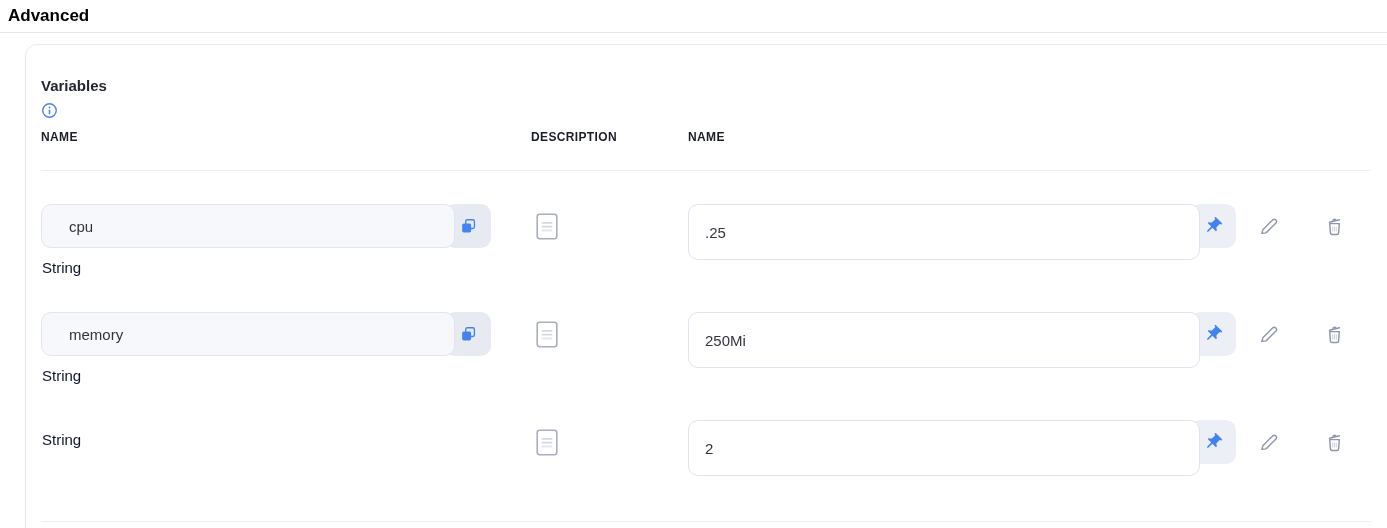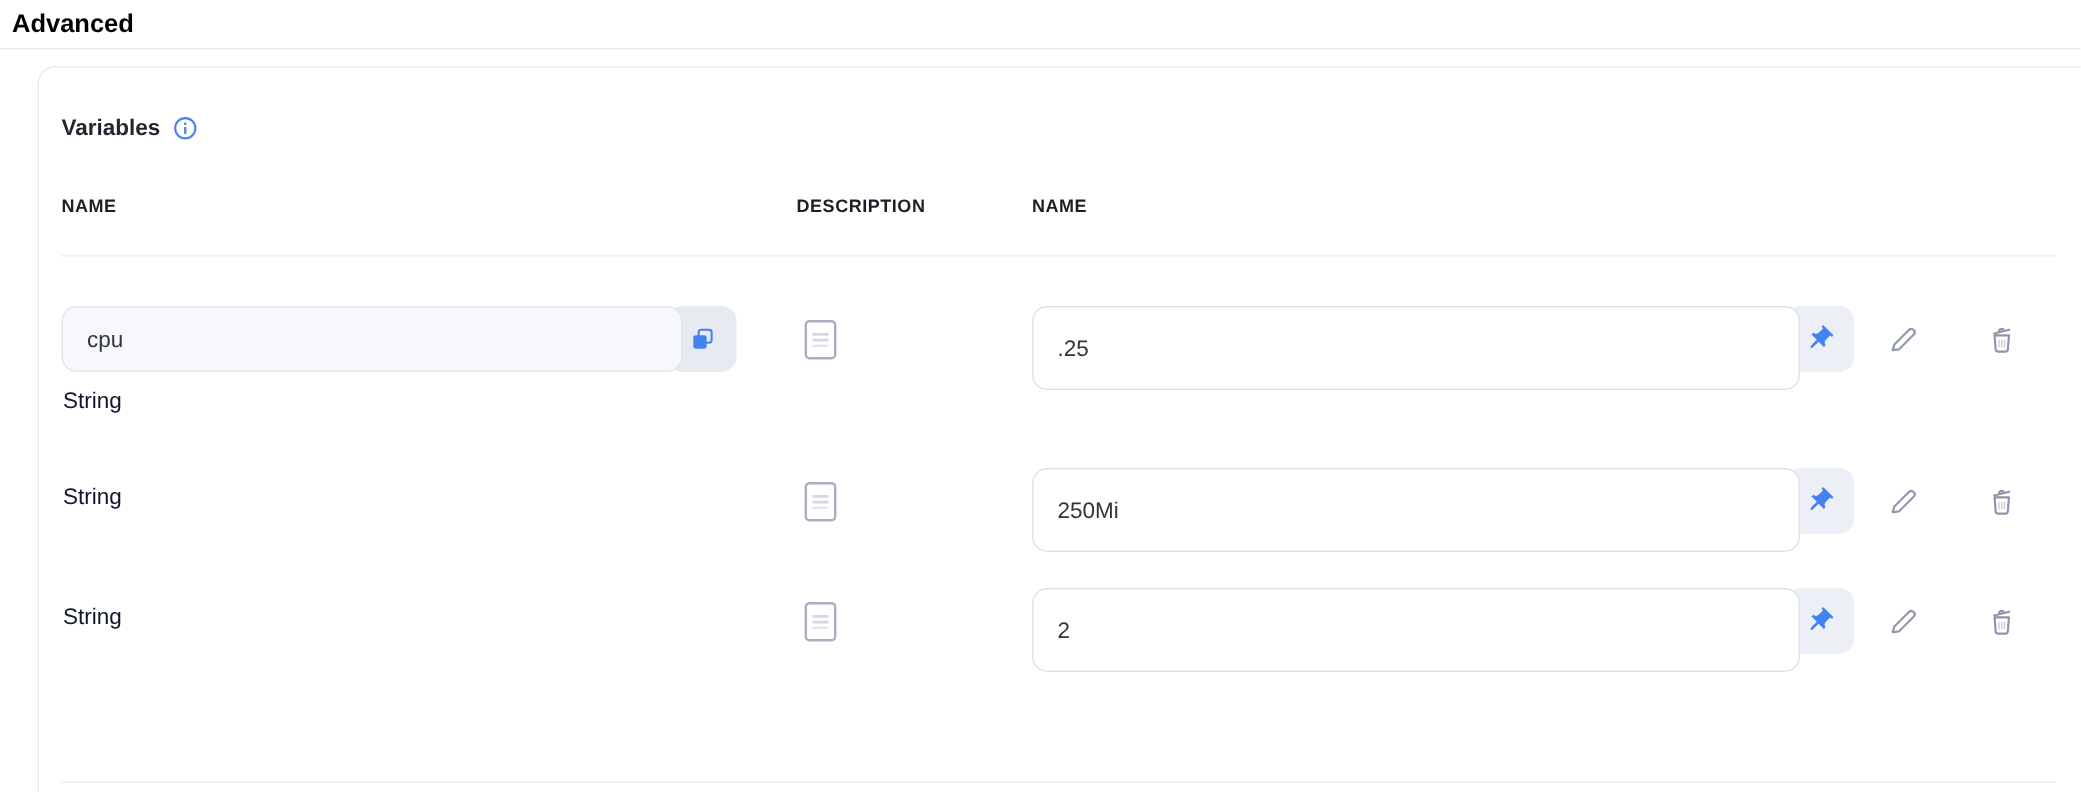--- a/index.html
+++ b/index.html
@@ -21,21 +21,21 @@
   }
   .card {
     position: absolute; left: 25px; top: 44px;
     width: 1380px; height: 600px;
     background: #ffffff;
     border: 1px solid #e9ebf1;
     border-radius: 12px;
   }
   .panel-title-row {
     position: absolute; left: 15px; top: 32px;
-    display: flex; gap: 8px;
+    display: flex; gap: 8px; flex-direction: column;
   }
   .panel-title { font-size: 15px; font-weight: 700; color: #23262f; }
   .info-btn { background: none; border: none; cursor: pointer; width: 17px; height: 17px; display: flex; align-items: center; justify-content: center; padding: 0; }
 
   .table-head {
     position: absolute; left: 15px; top: 85px; right: 0;
     display: grid;
     grid-template-columns: 450px 40px 157px 548px 20px 24px 42px 24px;
     font-size: 12px; font-weight: 700; letter-spacing: 0.03em;
     color: #1c1f27;
@@ -56,21 +56,21 @@
     width: 46px; height: 44px;
     border-radius: 10px;
     display: flex; align-items: center; justify-content: center;
     border: none; cursor: pointer; padding: 0;
   }
   .name-group .text-part {
     flex: 1; z-index: 1; margin-right: -10px;
     height: 44px; border: 1px solid #e2e5ef; border-radius: 10px;
     background: #f7f8fc; color: #32353d;
     font-family: "Liberation Sans", sans-serif; font-size: 15px;
-    padding: 0 16px; outline: none;
+    padding: 0 27px; outline: none;
   }
   .name-group .appendix { background: #e8eaf2; }
   .value-group .text-part {
     flex: 1; z-index: 1; margin-right: -10px;
     height: 56px; border: 1px solid #e0e3ed; border-radius: 10px;
     background: #ffffff; color: #32353d;
     font-family: "Liberation Sans", sans-serif; font-size: 15px;
     padding: 0 16px; outline: none;
   }
   .value-group .appendix { background: #edeff6; }
@@ -162,20 +162,29 @@
           <g transform="rotate(-14 12 6.3)">
             <path d="M6.6 6.3h10.8" stroke="#8f94a9" stroke-width="1.5" stroke-linecap="round"></path>
             <path d="M10.3 6.1c0-.9.7-1.6 1.7-1.6s1.7.7 1.7 1.6" stroke="#8f94a9" stroke-width="1.5"></path>
           </g>
         </svg>
       </button>
     </div>
 
     <div class="var-row">
       <div style="grid-column:1">
+        <div class="field-group name-group">
+          <input class="text-part" type="text" value="memory" style="">
+          <button class="appendix">
+            <svg width="19" height="19" viewBox="0 0 24 24" fill="none">
+              <rect x="8.5" y="3.5" width="11" height="11" rx="2.2" stroke="#4283f0" stroke-width="1.7"></rect>
+              <rect x="4" y="8.2" width="11.3" height="11.3" rx="2" fill="#4283f0"></rect>
+            </svg>
+          </button>
+        </div>
         <div class="type-label">String</div>
       </div>
       <button style="grid-column:3" class="desc-btn">
         <svg width="22" height="27" viewBox="0 0 22 27" fill="none">
           <rect x="1.2" y="1.2" width="19.6" height="24.6" rx="2.5" fill="#ffffff" stroke="#a9aec0" stroke-width="1.6"></rect>
           <rect x="5.5" y="9" width="11" height="1.8" rx="0.9" fill="#d5d8e3"></rect>
           <rect x="5.5" y="12.8" width="11" height="1.8" rx="0.9" fill="#d5d8e3"></rect>
           <rect x="5.5" y="16.6" width="11" height="1.8" rx="0.9" fill="#e3e5ee"></rect>
         </svg>
       </button>

